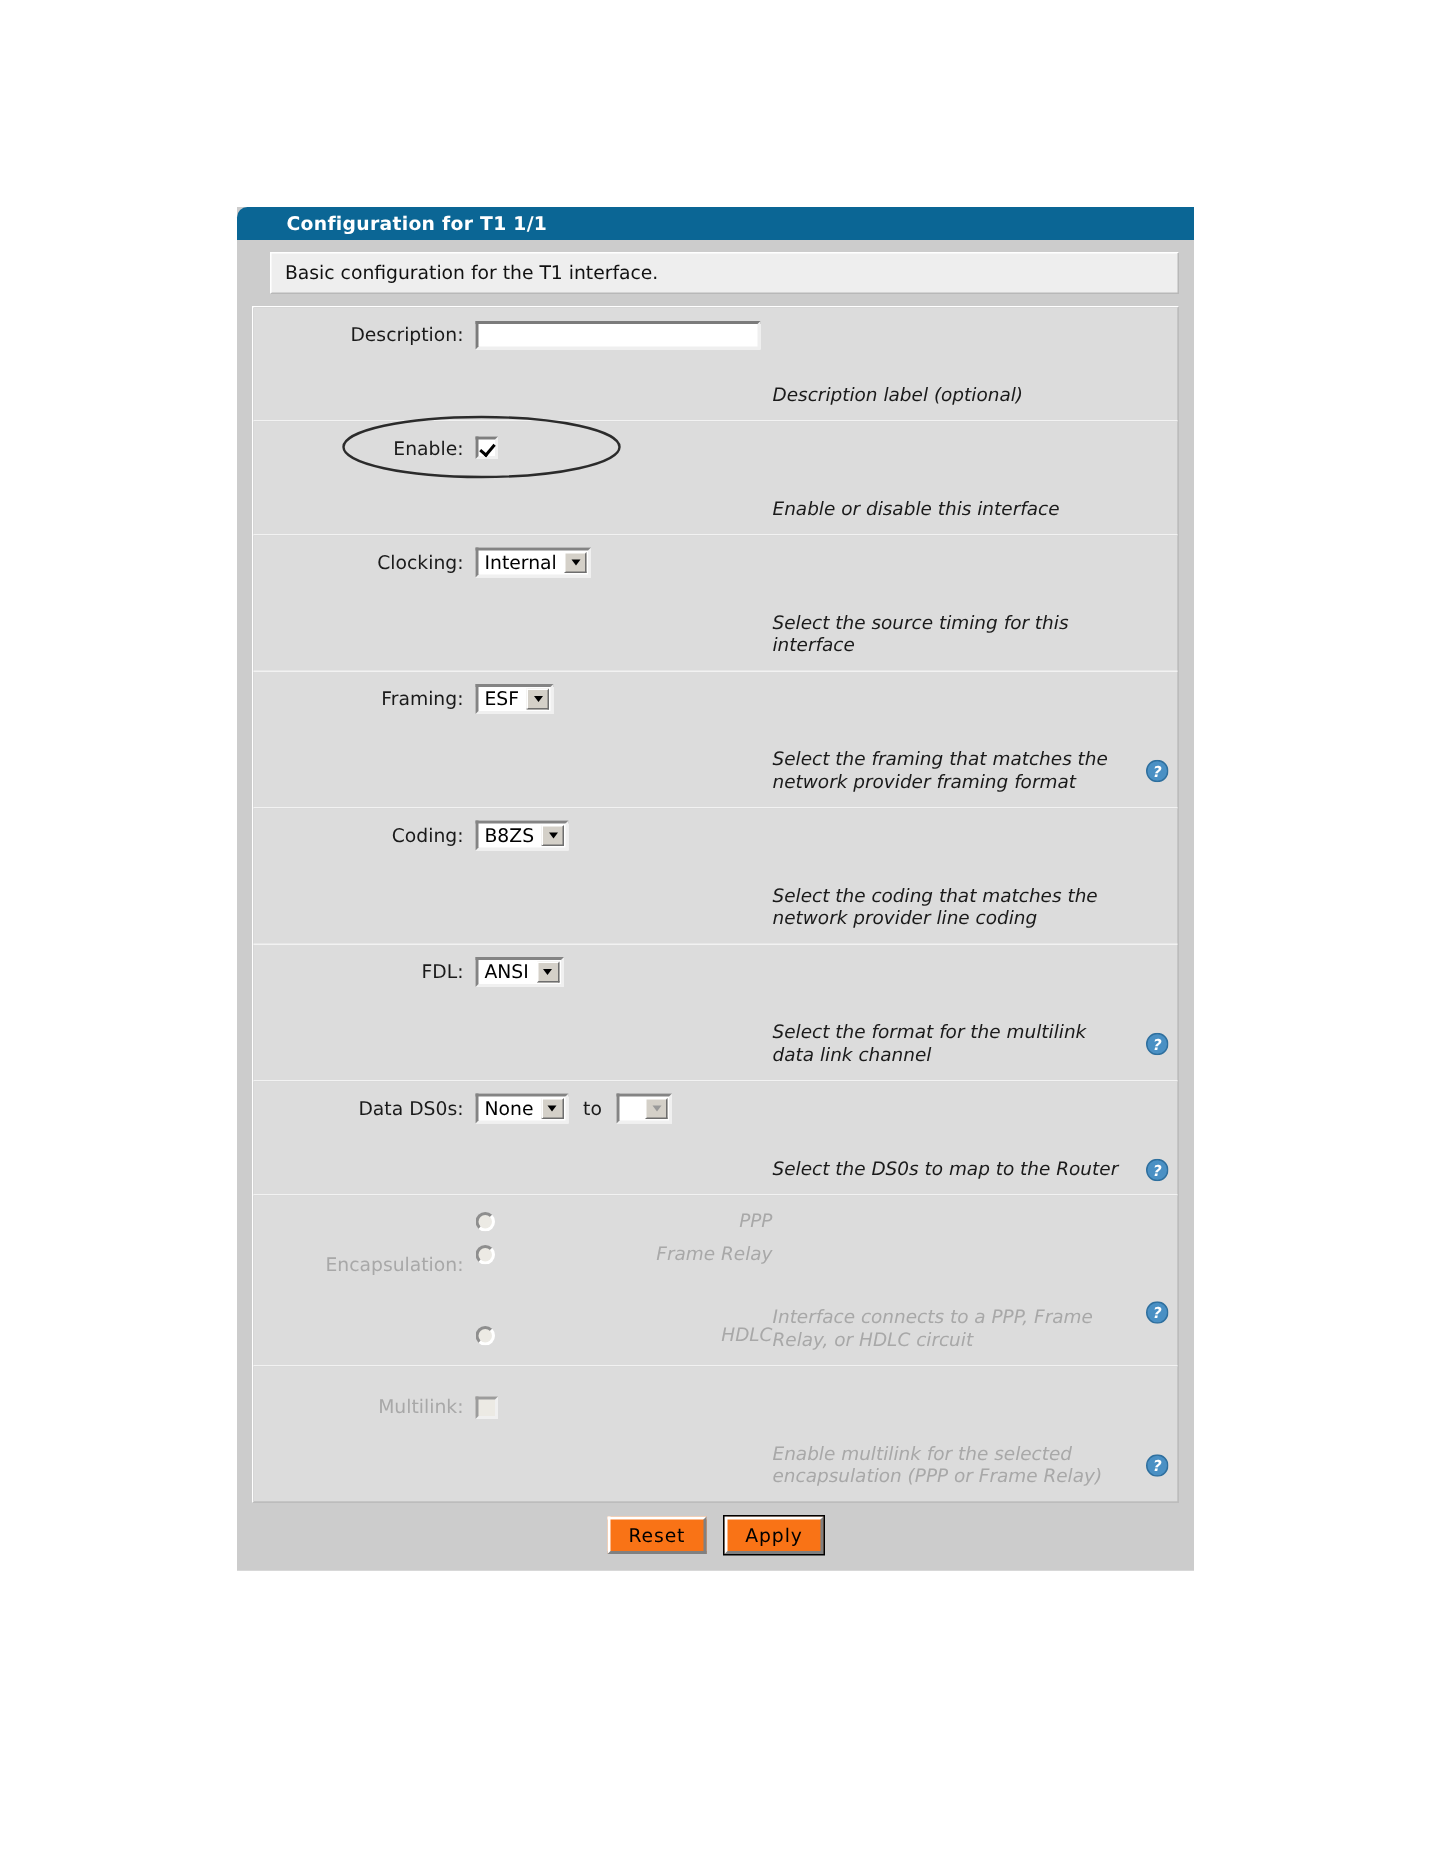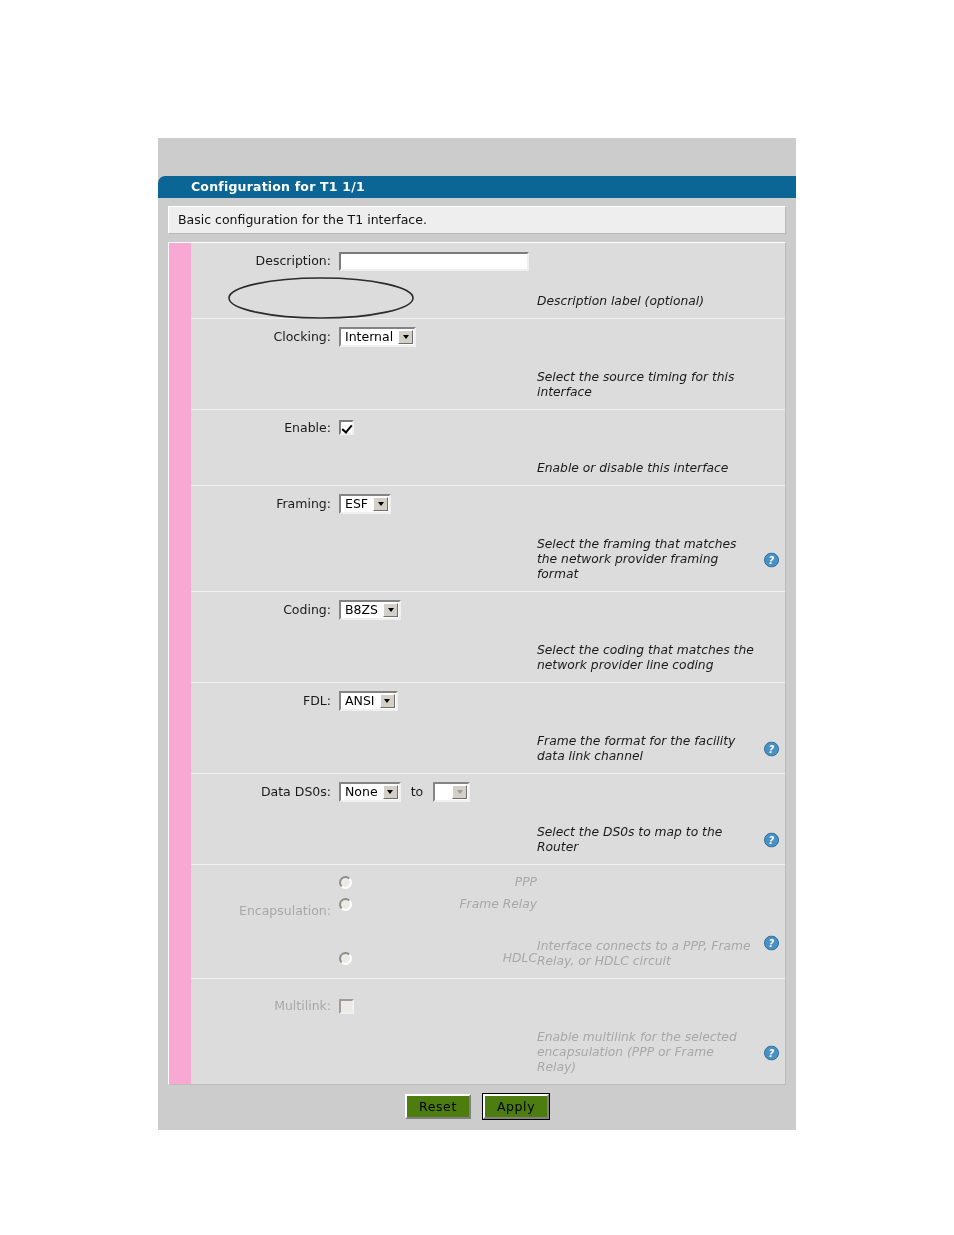--- a/index.html
+++ b/index.html
@@ -30,46 +30,45 @@
     border-top-left-radius: 7px;
     color: #ffffff;
     font-weight: bold;
     font-size: 12.5px;
     line-height: 22px;
     padding-left: 33px;
     letter-spacing: 0.2px;
     box-sizing: border-box;
     white-space: nowrap;
     overflow: hidden;
-    margin-top: 38px;
   }
   .panel-body {
     padding: 8px 10px 0 10px;
     background: #cccccc;
   }
   .subtitle {
     background: #eeeeee;
     border-top: 1px solid #ffffff;
     border-left: 1px solid #ffffff;
     border-right: 1px solid #b8b8b8;
     border-bottom: 1px solid #b8b8b8;
     font-size: 12.5px;
     color: #111111;
     padding: 5px 0 6px 9px;
     margin-bottom: 8px;
+    margin-left: 12px;
   }
 
   
   .form {
-    background: #f9a8d4;
+    background: #a3a3a3;
     border-top: 1px solid #ffffff;
     border-left: 1px solid #ffffff;
     border-right: 1px solid #bcbcbc;
     border-bottom: 1px solid #bcbcbc;
-    padding-left: 22px;
   }
   .row {
     display: flex;
     align-items: flex-start;
     border-bottom: 1px solid #f2f2f2;
     background: #dcdcdc;
     min-height: 34px;
     position: relative;
   }
   .row:last-child { border-bottom: none; }
@@ -232,21 +231,21 @@
 
   
   .footer {
     background: #cccccc;
     text-align: center;
     padding: 9px 0 11px 0;
   }
   .btn {
     display: inline-block;
     min-width: 66px;
-    background: #4d7c0f;
+    background: #f97316;
     border-top: 2px solid #ffffff;
     border-left: 2px solid #ffffff;
     border-right: 2px solid #808080;
     border-bottom: 2px solid #808080;
     font-size: 12.5px;
     color: #000000;
     padding: 3px 10px 3px 10px;
     letter-spacing: 0.6px;
     box-sizing: border-box;
     font-family: "DejaVu Sans", "Liberation Sans", sans-serif;
@@ -287,41 +286,41 @@
         <div class="cell-label">Description:</div>
         <div class="cell-control">
           <input class="textinput" type="text" value="" style="">
         </div>
         <div class="cell-desc">
           <span>Description label (optional)</span>
         </div>
       </div>
 
       <div class="row">
+        <div class="cell-label">Enable:</div>
+        <div class="cell-control">
+          <span class="checkbox checked"></span>
+        </div>
+        <div class="cell-desc">
+          <span>Enable or disable this interface</span>
+        </div>
+      </div>
+
+      <div class="row">
         <div class="cell-label">Clocking:</div>
         <div class="cell-control">
           <span class="select">
             <span class="sel-text">Internal</span>
             <span class="sel-arrow">
                 <i></i>
               </span>
           </span>
         </div>
         <div class="cell-desc">
           <span>Select the source timing for this interface</span>
-        </div>
-      </div>
-
-      <div class="row">
-        <div class="cell-label">Enable:</div>
-        <div class="cell-control">
-          <span class="checkbox checked"></span>
-        </div>
-        <div class="cell-desc">
-          <span>Enable or disable this interface</span>
         </div>
       </div>
 
       <div class="row">
         <div class="cell-label">Framing:</div>
         <div class="cell-control">
           <span class="select">
             <span class="sel-text">ESF</span>
             <span class="sel-arrow">
                 <i></i>
@@ -358,21 +357,21 @@
         <div class="cell-label">FDL:</div>
         <div class="cell-control">
           <span class="select">
             <span class="sel-text">ANSI</span>
             <span class="sel-arrow">
                 <i></i>
               </span>
           </span>
         </div>
         <div class="cell-desc">
-          <span>Frame the format for the facility data link channel</span>
+          <span>Select the format for the multilink data link channel</span>
           <span class="help-icon">
             <svg width="15" height="15" viewBox="0 0 15 15">
               <circle cx="7.5" cy="7.5" r="7" fill="#4a90c4" stroke="#2e6f9e" stroke-width="1"></circle>
               <text x="7.5" y="11.2" font-size="10" font-weight="bold" fill="#ffffff" text-anchor="middle" font-family="DejaVu Sans, sans-serif">?</text>
             </svg>
           </span>
         </div>
       </div>
 
       <div class="row">

